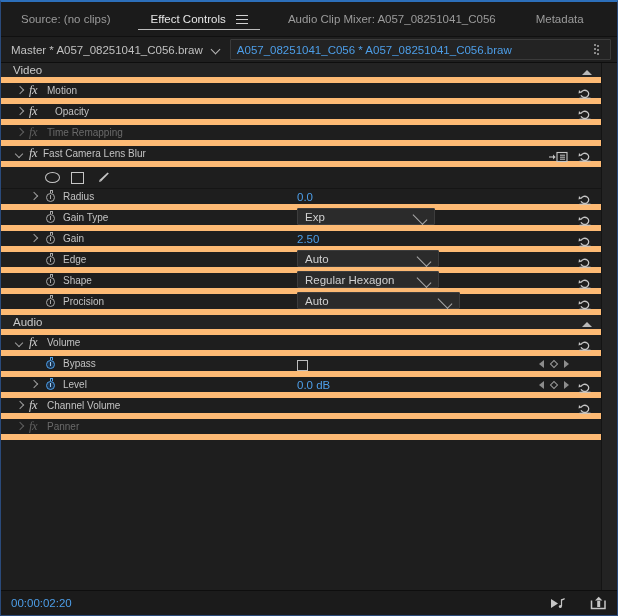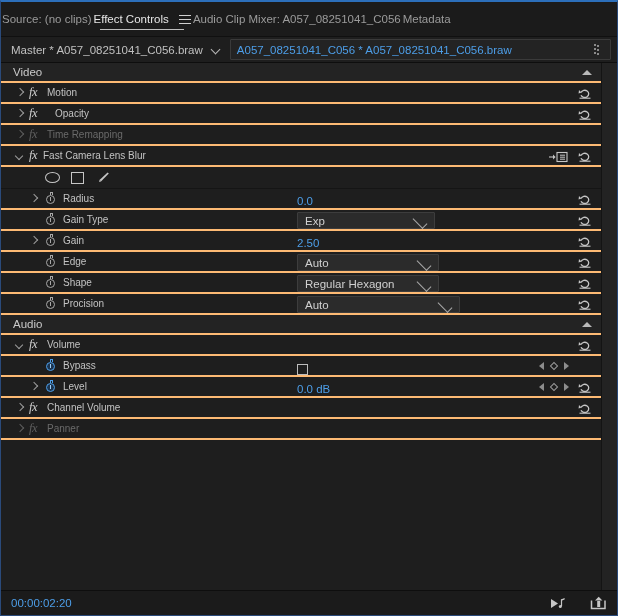--- a/index.html
+++ b/index.html
@@ -33,21 +33,21 @@
   .tabbar {
     height: 34px;
     min-height: 34px;
     background: #1b1b1b;
     display: flex;
     align-items: center;
     position: relative;
     border-bottom: 1px solid #101010;
   }
   .tab {
-    padding: 0 1px;
+    padding: 0 20px;
     height: 34px;
     line-height: 34px;
     color: #9b9b9b;
     font-size: 11.5px;
     white-space: nowrap;
     position: relative;
   }
   .tab.active {
     color: #e6e6e6;
   }
@@ -169,21 +169,21 @@
     height: 0px;
     background: #4a4a4a;
     border-radius: 5px;
   }
 
   
   .row {
     height: 21px;
     display: flex;
     align-items: center;
-    border-bottom: 2px solid #fdba74;
+    border-bottom: 6px solid #fdba74;
     position: relative;
     box-sizing: border-box;
   }
   .row.section {
     background: #232323;
     height: 20px;
   }
   .section-label {
     padding-left: 12px;
     color: #c9c9c9;

